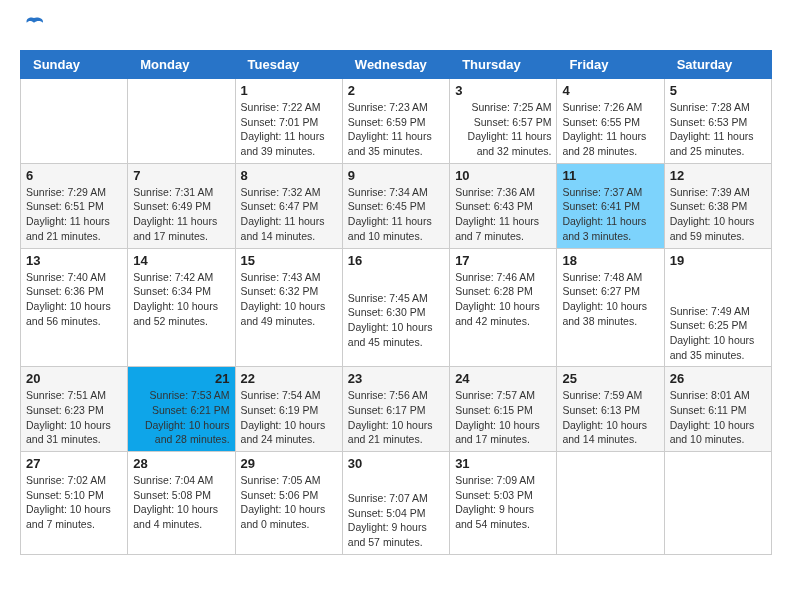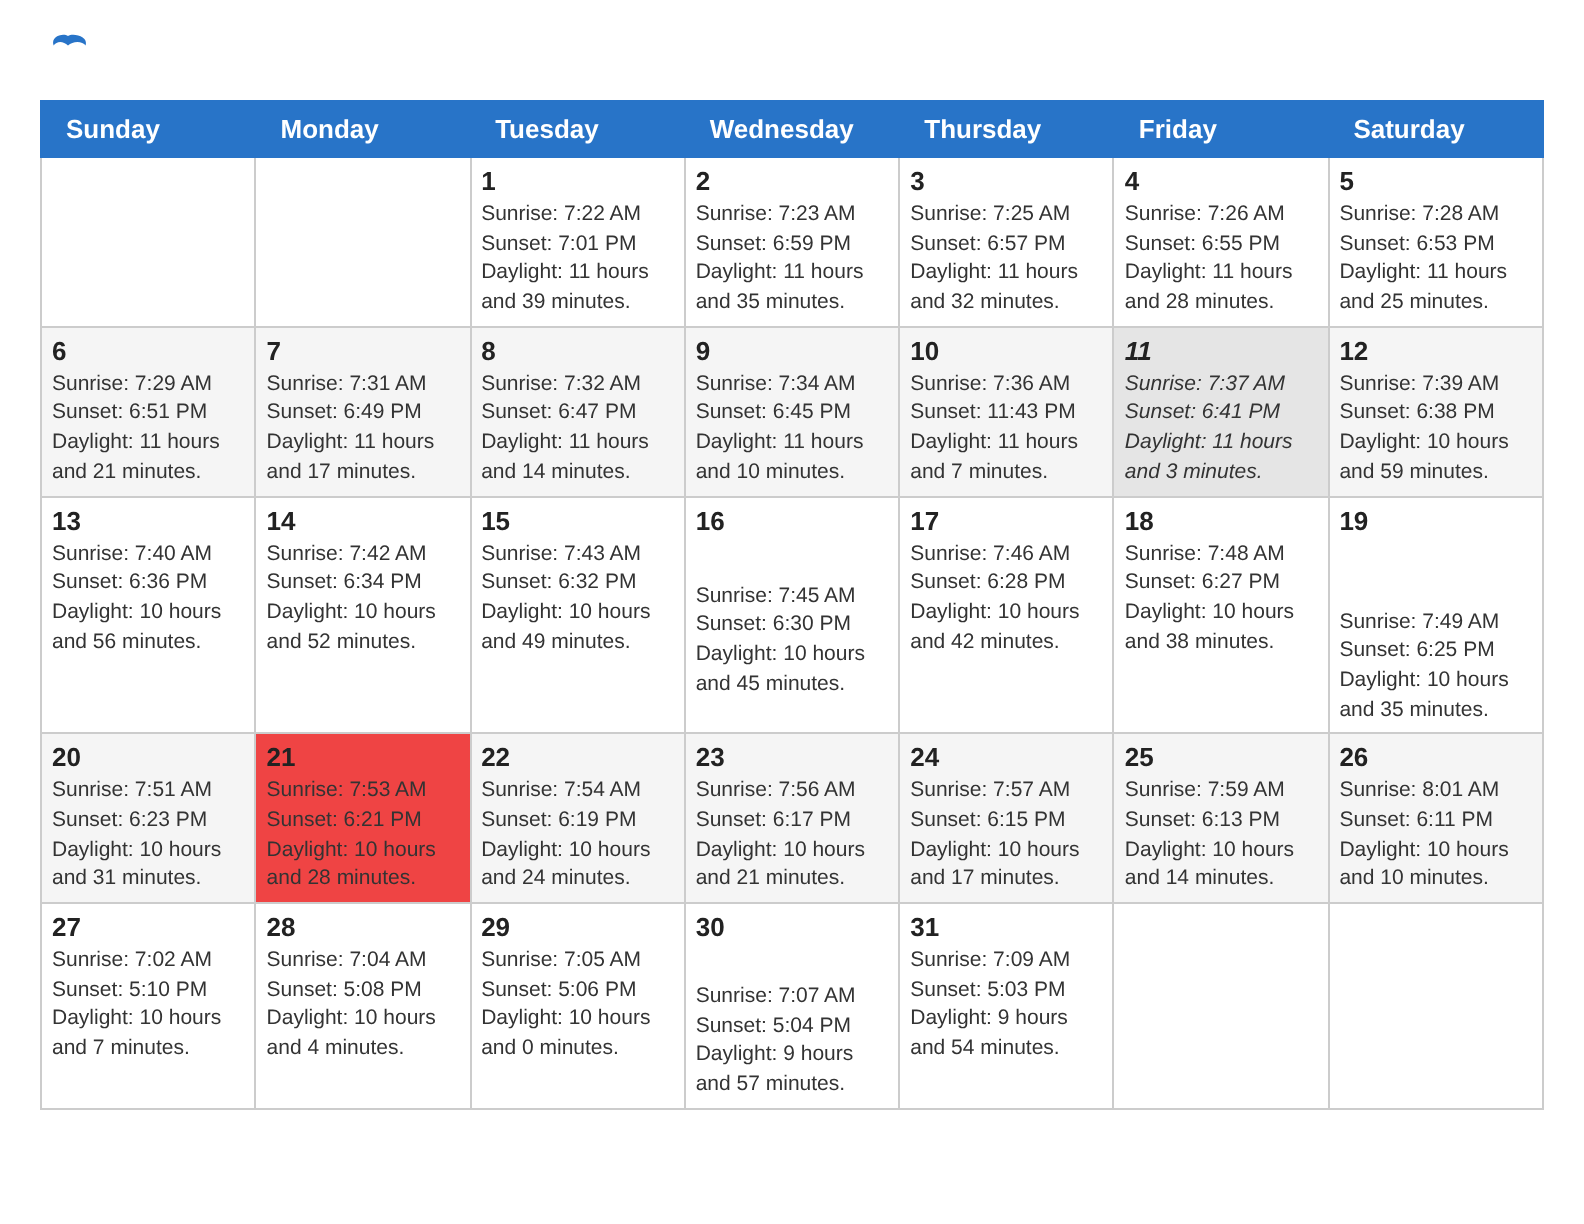--- a/index.html
+++ b/index.html
@@ -135,21 +135,21 @@
 Daylight: 11 hours and 39 minutes.</div>
         </td>
         <td>
           <span class="day-number">2</span>
           <div class="day-info" style="white-space: pre-line;">Sunrise: 7:23 AM
 Sunset: 6:59 PM
 Daylight: 11 hours and 35 minutes.</div>
         </td>
         <td>
           <span class="day-number">3</span>
-          <div class="day-info" style="white-space: pre-line;">Sunrise: 7:25 AM
+          <div class="day-info" style="white-space: pre-line; text-align: right;">Sunrise: 7:25 AM
 Sunset: 6:57 PM
 Daylight: 11 hours and 32 minutes.</div>
         </td>
         <td>
           <span class="day-number">4</span>
           <div class="day-info" style="white-space: pre-line;">Sunrise: 7:26 AM
 Sunset: 6:55 PM
 Daylight: 11 hours and 28 minutes.</div>
         </td>
         <td>
@@ -180,24 +180,24 @@
         </td>
         <td style="background: rgb(245, 245, 245);">
           <span class="day-number">9</span>
           <div class="day-info" style="white-space: pre-line;">Sunrise: 7:34 AM
 Sunset: 6:45 PM
 Daylight: 11 hours and 10 minutes.</div>
         </td>
         <td style="background: rgb(245, 245, 245);">
           <span class="day-number">10</span>
           <div class="day-info" style="white-space: pre-line;">Sunrise: 7:36 AM
-Sunset: 11:43 PM
+Sunset: 6:43 PM
 Daylight: 11 hours and 7 minutes.</div>
         </td>
-        <td style="background: #e5e5e5; font-style: italic;">
+        <td style="background: #7dd3fc;">
           <span class="day-number">11</span>
           <div class="day-info" style="white-space: pre-line;">Sunrise: 7:37 AM
 Sunset: 6:41 PM
 Daylight: 11 hours and 3 minutes.</div>
         </td>
         <td style="background: rgb(245, 245, 245);">
           <span class="day-number">12</span>
           <div class="day-info" style="white-space: pre-line;">Sunrise: 7:39 AM
 Sunset: 6:38 PM
 Daylight: 10 hours and 59 minutes.</div>
@@ -247,21 +247,21 @@
 Daylight: 10 hours and 35 minutes.</div>
         </td>
       </tr>
       <tr>
         <td style="background: rgb(245, 245, 245);">
           <span class="day-number">20</span>
           <div class="day-info" style="white-space: pre-line;">Sunrise: 7:51 AM
 Sunset: 6:23 PM
 Daylight: 10 hours and 31 minutes.</div>
         </td>
-        <td style="background: #ef4444;">
+        <td style="background: #0ea5e9; text-align: right;">
           <span class="day-number">21</span>
           <div class="day-info" style="white-space: pre-line;">Sunrise: 7:53 AM
 Sunset: 6:21 PM
 Daylight: 10 hours and 28 minutes.</div>
         </td>
         <td style="background: rgb(245, 245, 245);">
           <span class="day-number">22</span>
           <div class="day-info" style="white-space: pre-line;">Sunrise: 7:54 AM
 Sunset: 6:19 PM
 Daylight: 10 hours and 24 minutes.</div>

